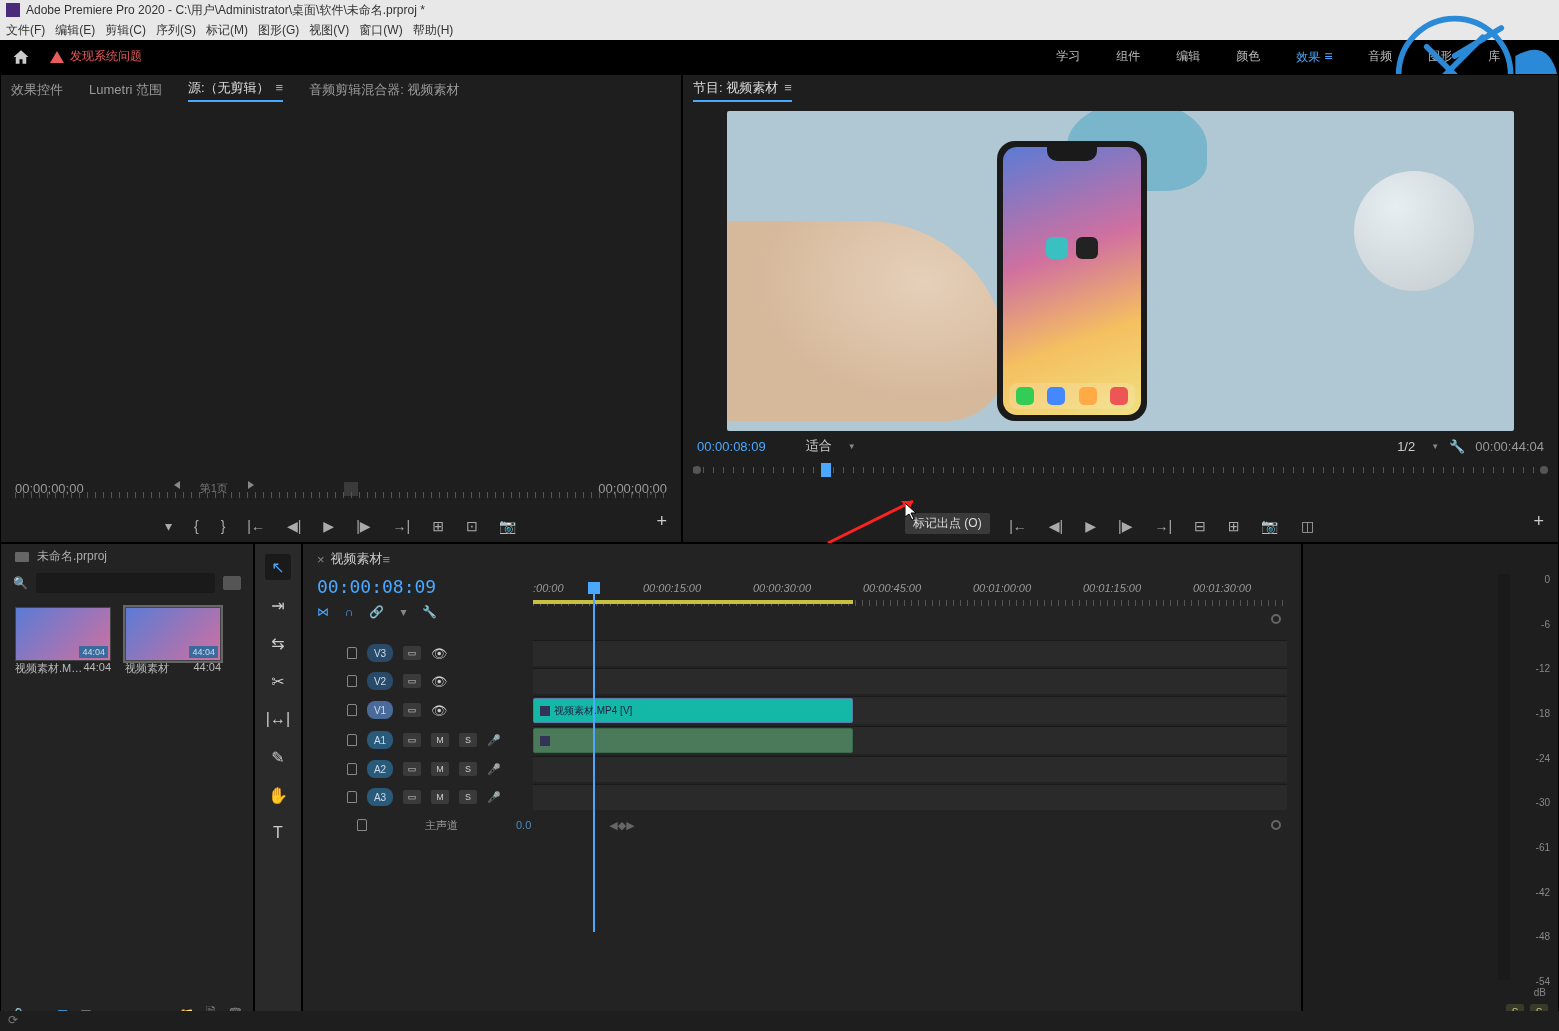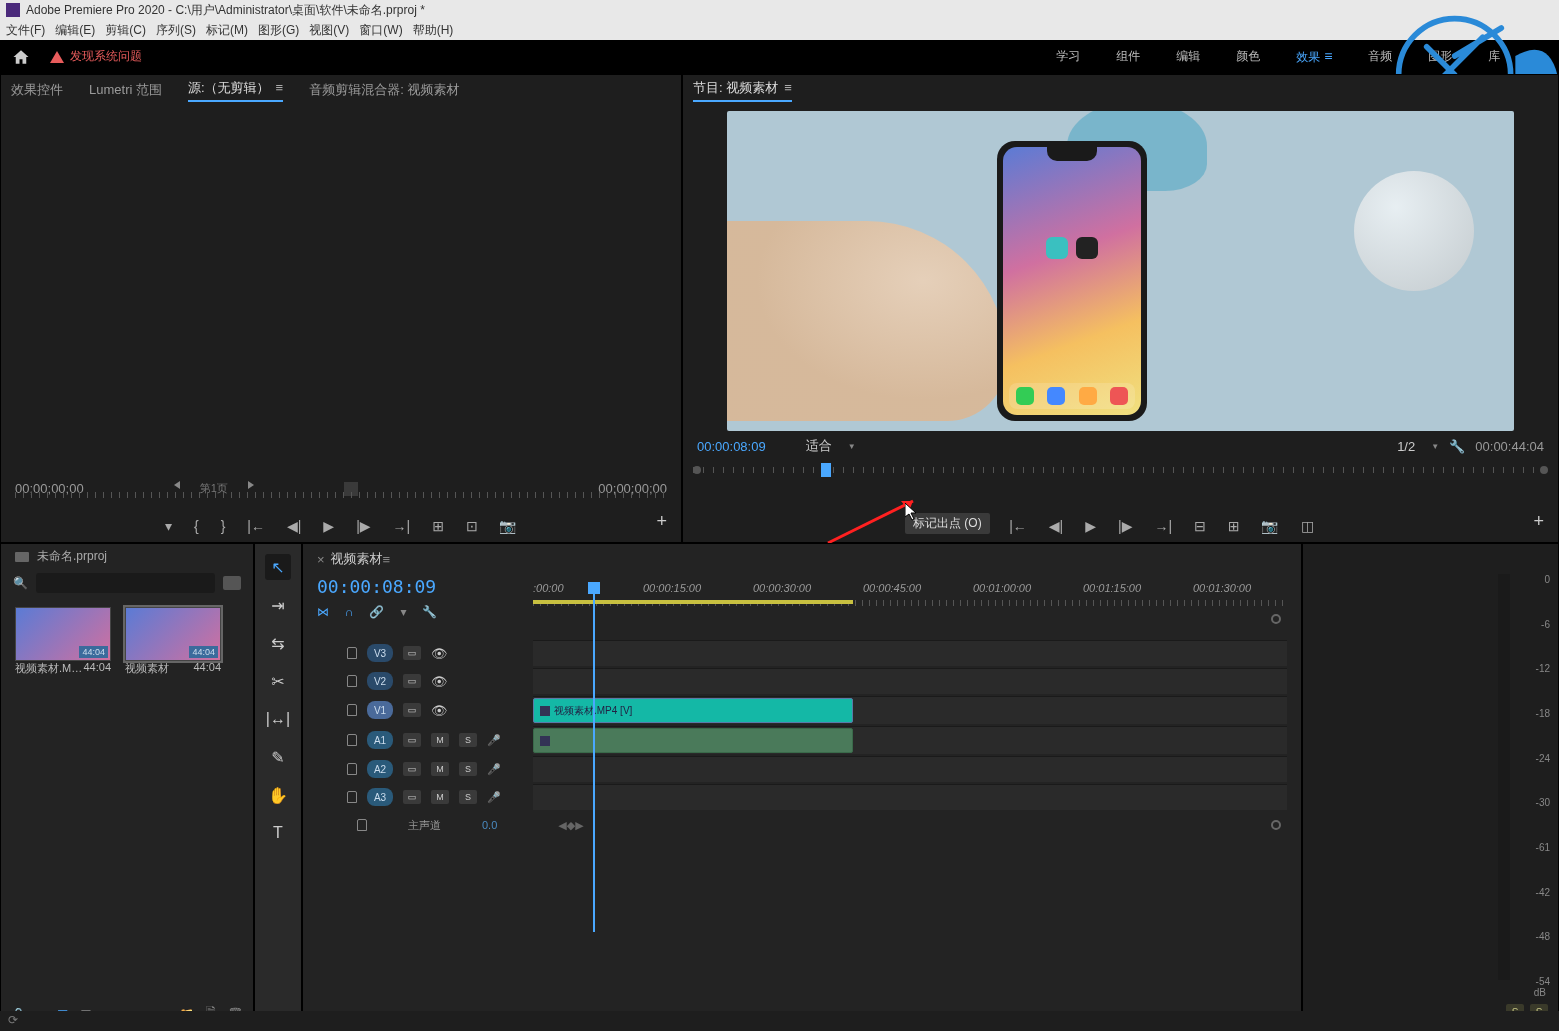--- a/index.html
+++ b/index.html
@@ -114,21 +114,21 @@
 .trk-tag { width:26px; height:18px; background:#2a4a6a; color:#cde; font-size:10px; display:flex; align-items:center; justify-content:center; border-radius:8px; }
 .trk-tag.a { background:#2a5a7a; }
 .tog { width:18px;height:14px;background:#3a3a3a;border-radius:2px;display:flex;align-items:center;justify-content:center;font-size:9px;color:#ccc; }
 .eye { color:#ccc; font-size:13px; }
 .trk-body { flex:1; height:100%; background:#2a2a2a; position:relative; border-top:1px solid #1a1a1a; }
 .clip { position:absolute; top:1px; bottom:1px; border-radius:2px; display:flex; align-items:center; padding:0 6px; font-size:10px; color:#224; overflow:hidden; }
 .clip.v { background:#14b8a6; border:1px solid #5a7aa8; }
 .clip.a { background:#4a7a5a; border:1px solid #3a6a4a; }
 .clip .fx { width:10px;height:10px;background:#335;margin-right:4px; }
 .dot-r { width:10px;height:10px;border:2px solid #666;border-radius:50%;margin-left:auto;margin-right:6px; }
-.master { color:#999; font-size:11px; padding-left:40px; display:flex; align-items:center; gap:41px; }
+.master { color:#999; font-size:11px; padding-left:40px; display:flex; align-items:center; gap:58px; }
 .master .val { color:#4a8ac0; }
 .tl-scroll { position:absolute; bottom:8px; left:14px; right:14px; height:10px; background:#1a1a1a; border-radius:5px; }
 .tl-scroll-thumb { position:absolute; left:0; width:350px; height:100%; background:#444; border-radius:5px; }
 .tl-scroll .sd { position:absolute;width:8px;height:8px;background:#666;border-radius:50%;top:1px; }
 
 
 .meter { background:#1e1e1e; border:1px solid #000; position:relative; }
 .meter-scale { position:absolute; right:8px; top:30px; bottom:50px; width:40px; }
 .meter-tick { position:absolute; right:0; font-size:10px; color:#888; }
 .meter-bar { position:absolute; right:48px; top:30px; bottom:50px; width:12px; background:#1a1a1a; }

